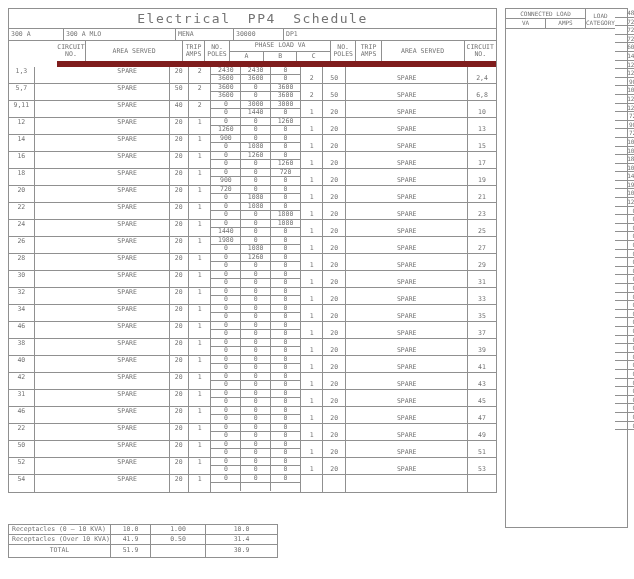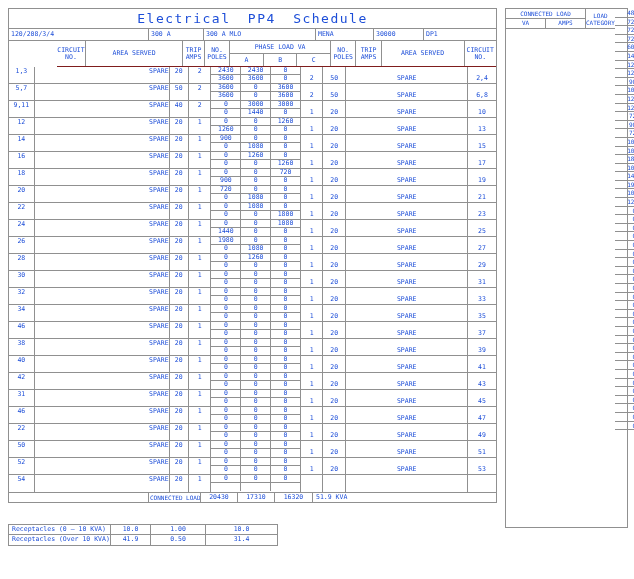--- a/index.html
+++ b/index.html
@@ -1,45 +1,45 @@
 <!DOCTYPE html>
 <html><head>
 <meta charset="utf-8">
 <style>
   html,body{margin:0;padding:0;background:#ffffff;}
   .canvas{position:relative;width:634px;height:579px;background:#fff;
-    font-family:"DejaVu Sans Mono", monospace;color:#1d4ed8;overflow:hidden;}
+    font-family:"DejaVu Sans Mono", monospace;color:#737373;overflow:hidden;}
   .canvas *{box-sizing:border-box;}
   .bordered{border:1px solid #909090;}
   
   .main{position:absolute;left:8px;top:8px;width:489px;background:#fff;}
   .title-row{height:20px;border-bottom:1px solid #909090;display:flex;align-items:center;
     justify-content:center;font-size:13px;letter-spacing:1.5px;word-spacing:8px;}
   .info-row{display:flex;height:12px;font-size:6.5px;line-height:11px;}
   .info-row.lbl{border-bottom:1px solid #909090;}
   .info-row.val{border-bottom:1px solid #909090;}
   .ic{border-right:1px solid #909090;padding-left:2px;white-space:nowrap;overflow:hidden;}
   .ic:last-child{border-right:none;}
   .ic.w1{width:140px}.ic.w2{width:55px}.ic.w3{width:112px}.ic.w4{width:58px}.ic.w5{width:50px}.ic.w6{width:72px}
   
-  .hdr{display:flex;height:26px;border-bottom:1px solid #7f1d1d;font-size:6.5px;line-height:7px;text-align:center;margin-left:48px;}
+  .hdr{display:flex;height:26px;border-bottom:6px solid #7f1d1d;font-size:6.5px;line-height:7px;text-align:center;margin-left:48px;}
   .hc{border-right:1px solid #909090;display:flex;flex-direction:column;align-items:center;justify-content:center;}
   .hc.last{border-right:none;}
   .w-no{width:32px}.w-area{width:108px}.w-trip{width:24px}.w-poles{width:28px}
   .w-rpoles{width:28px}.w-rtrip{width:28px}.w-rarea{width:92px}.w-rno{width:35px}
   .phdr{width:112px;display:flex;flex-direction:column;border-right:1px solid #909090;}
   .phdr-top{height:13px;border-bottom:1px solid #909090;display:flex;align-items:center;justify-content:center;}
   .phdr-bot{height:12px;display:flex;}
   .phdr-bot div{flex:1;border-right:1px solid #909090;display:flex;align-items:center;justify-content:center;}
   .phdr-bot div:last-child{border-right:none;}
   
   .drow{display:flex;height:17px;border-bottom:1px solid #909090;font-size:6.5px;line-height:8px;}
   .drow:last-child{border-bottom:none;}
   .dc{border-right:1px solid #909090;text-align:center;overflow:hidden;white-space:nowrap;}
-  .dc.area{text-align:right;padding-left:3px;margin-left:48px;}
+  .dc.area{text-align:center;padding-left:3px;margin-left:48px;}
   .dc.top{padding-top:0px;}
   .dc.bottom{display:flex;align-items:flex-end;justify-content:center;padding-bottom:1px;}
   .dc.bottom.area{justify-content:flex-start;}
   .pblock{width:112px;border-right:1px solid #909090;display:flex;flex-direction:column;}
   .pline{display:flex;height:8px;}
   .pline.p1{border-bottom:1px solid #909090;}
   .pc{flex:1;border-right:1px solid #909090;text-align:center;line-height:7px;overflow:hidden;}
   .pc:last-child{border-right:none;}
   .w-rno.dc{border-right:none;}
   
@@ -85,21 +85,20 @@
 </style>
 </head>
 <body>
 
 <div class="canvas">
 
   <div class="main bordered">
     <div class="title-row">Electrical PP4 Schedule</div>
 
     <div class="info-row val">
-      <div class="ic w1">120/208/3/4</div>
       <div class="ic w2">300 A</div>
       <div class="ic w3">300 A MLO</div>
       <div class="ic w4">MENA</div>
       <div class="ic w5">30000</div>
       <div class="ic w6">DP1</div>
     </div>
 
     <div class="hdr">
       <div class="hc w-no">
           <span>CIRCUIT</span>
@@ -711,28 +710,20 @@
         <div class="pc"></div>
       </div>
     </div>
     <div class="dc bottom w-rpoles f-rpoles"></div>
     <div class="dc bottom w-rtrip f-rtrip"></div>
     <div class="dc bottom area w-rarea f-rarea"></div>
     <div class="dc bottom w-rno f-rno"></div>
   </div>
 </div>
 
-    <div class="conn">
-      <div class="blank"></div>
-      <div class="clabel">CONNECTED LOAD</div>
-      <div class="cph">20430</div>
-      <div class="cph">17310</div>
-      <div class="cph c3">16320</div>
-      <div class="ckva">51.9 KVA</div>
-    </div>
   </div>
 
   <div class="right">
     <div class="rt-space"></div>
     <div class="rt-head">
       <div class="rt-head-left">
         <div class="rt-h1">CONNECTED LOAD</div>
         <div class="rt-h2">
           <div class="va">VA</div>
           <div class="amps">AMPS</div>
@@ -1055,16 +1046,22 @@
     <div class="sm-c sm-c4">10.0</div>
   </div>
 
   <div class="sm-row d">
     <div class="sm-c sm-c1">Receptacles (Over 10 KVA)</div>
     <div class="sm-c sm-c2">41.9</div>
     <div class="sm-c sm-c3">0.50</div>
     <div class="sm-c sm-c4">31.4</div>
   </div>
 
+  <div class="sm-row t">
+    <div class="sm-c sm-c1">TOTAL</div>
+    <div class="sm-c sm-c2">51.9</div>
+    <div class="sm-c sm-c3"></div>
+    <div class="sm-c sm-c4">30.9</div>
+  </div>
 </div>
   </div>
 
 </div>
 
 </body></html>

